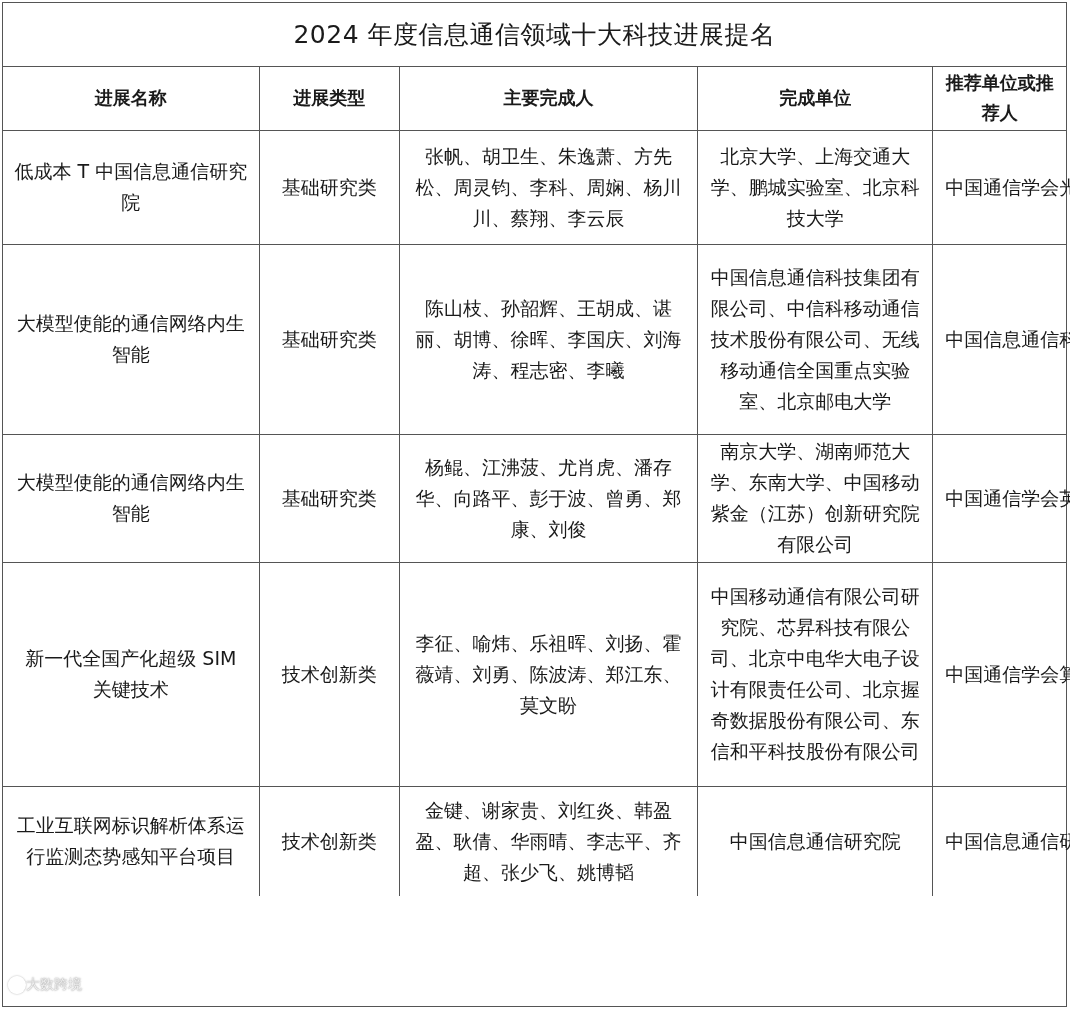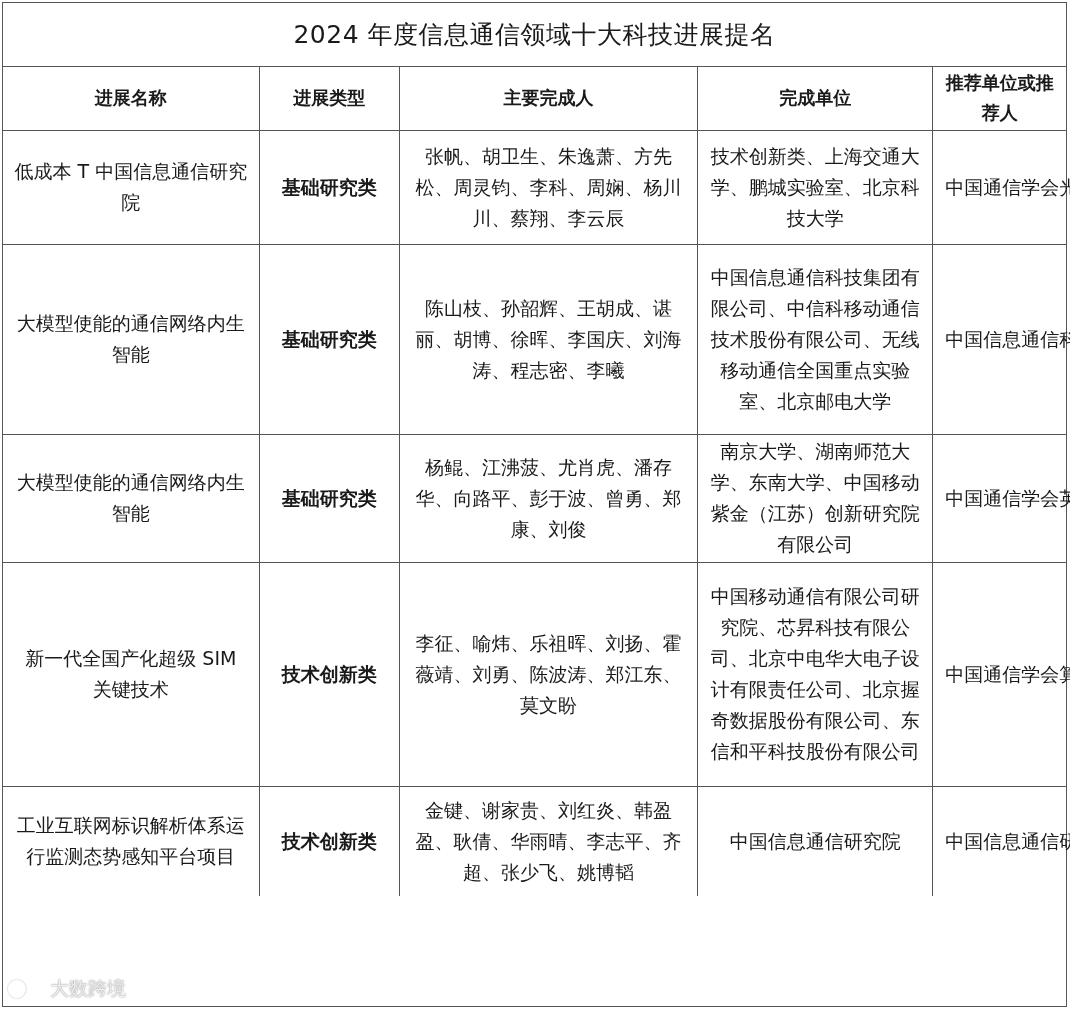--- a/index.html
+++ b/index.html
@@ -61,45 +61,44 @@
     th {
       font-weight: bold;
       font-size: 18px;
       text-align: center;
       height: 63px;
       line-height: 30px;
     }
     td.type {
       text-align: center;
       padding: 0 16px;
-      font-weight: bold;
     }
     td.recommender {
       padding: 0 12px;
     }
     .rec-line {
       display: block;
       white-space: pre;
     }
     .r1 { height: 114px; }
     .r2 { height: 190px; }
     .r3 { height: 128px; }
     .r4 { height: 112px; }
     .r5 { height: 224px; }
     .r6 { height: 110px; }
     .watermark {
       position: absolute;
       left: 8px;
       top: 976px;
-      font-size: 19px;
+      font-size: 14px;
       color: rgba(255,255,255,0.85);
       text-shadow: 0 0 2px rgba(0,0,0,0.35), 0 0 1px rgba(0,0,0,0.3);
       display: flex;
       align-items: center;
-      gap: 24px;
+      gap: 0;
       pointer-events: none;
       text-align: right;
     }
     .wm-icon {
       width: 18px;
       height: 18px;
       border: 2.5px solid rgba(255,255,255,0.9);
       border-radius: 50%;
       box-shadow: 0 0 2px rgba(0,0,0,0.35);
       box-sizing: border-box;
@@ -127,21 +126,21 @@
         <th>主要完成人</th>
         <th>完成单位</th>
         <th>推荐单位或推荐人</th>
       </tr>
     </thead>
     <tbody>
       <tr class="r1">
         <td>低成本 T 中国信息通信研究院</td>
         <td class="type">基础研究类</td>
         <td>张帆、胡卫生、朱逸萧、方先松、周灵钧、李科、周娴、杨川川、蔡翔、李云辰</td>
-        <td>技术创新类、上海交通大学、鹏城实验室、北京科技大学</td>
+        <td>北京大学、上海交通大学、鹏城实验室、北京科技大学</td>
         <td class="recommender">
           <span class="rec-line">中国通信学会光通信委员会</span>
         </td>
       </tr>
       <tr class="r2">
         <td>大模型使能的通信网络内生智能</td>
         <td class="type">基础研究类</td>
         <td>陈山枝、孙韶辉、王胡成、谌丽、胡博、徐晖、李国庆、刘海涛、程志密、李曦</td>
         <td>中国信息通信科技集团有限公司、中信科移动通信技术股份有限公司、无线移动通信全国重点实验室、北京邮电大学</td>
         <td class="recommender">

